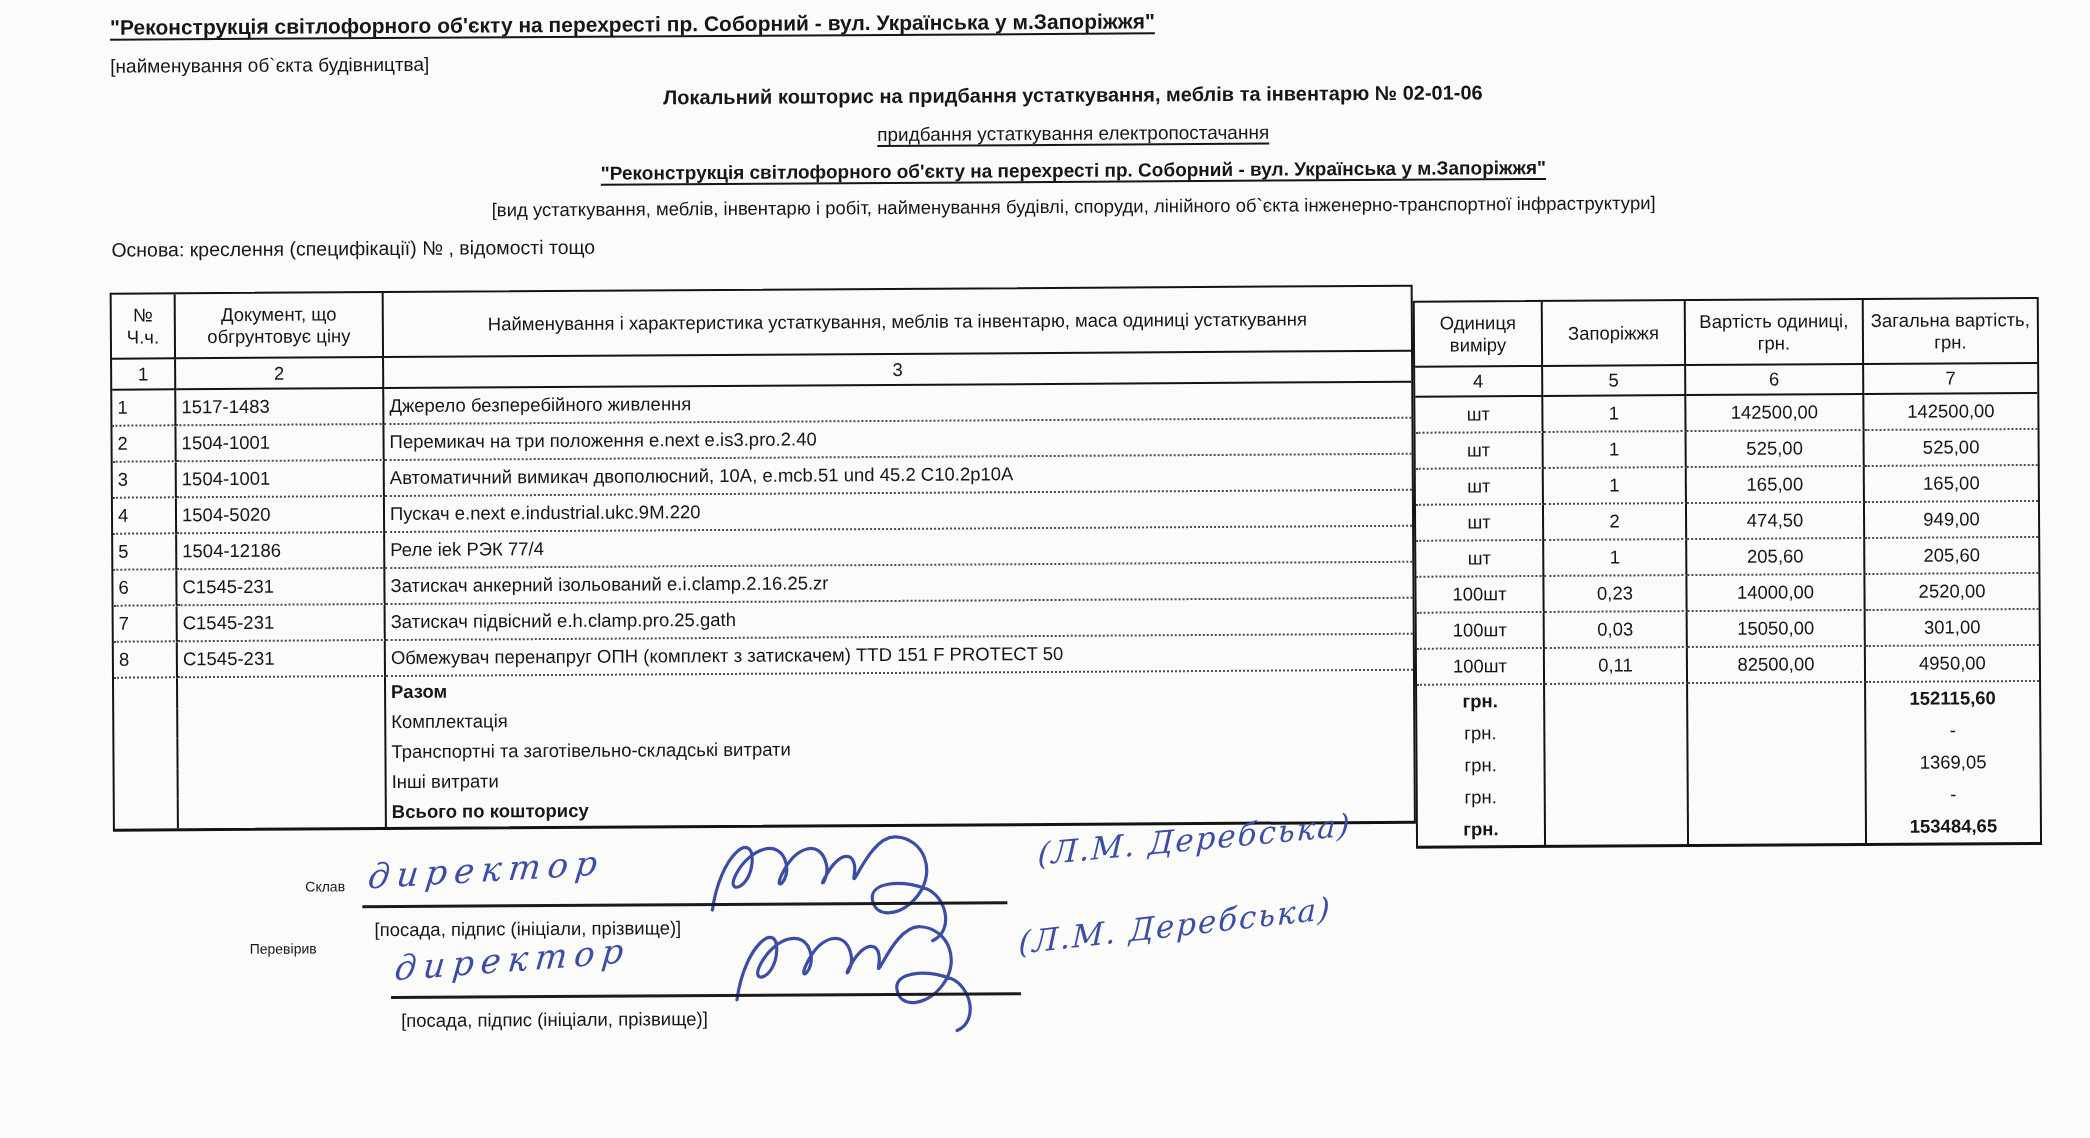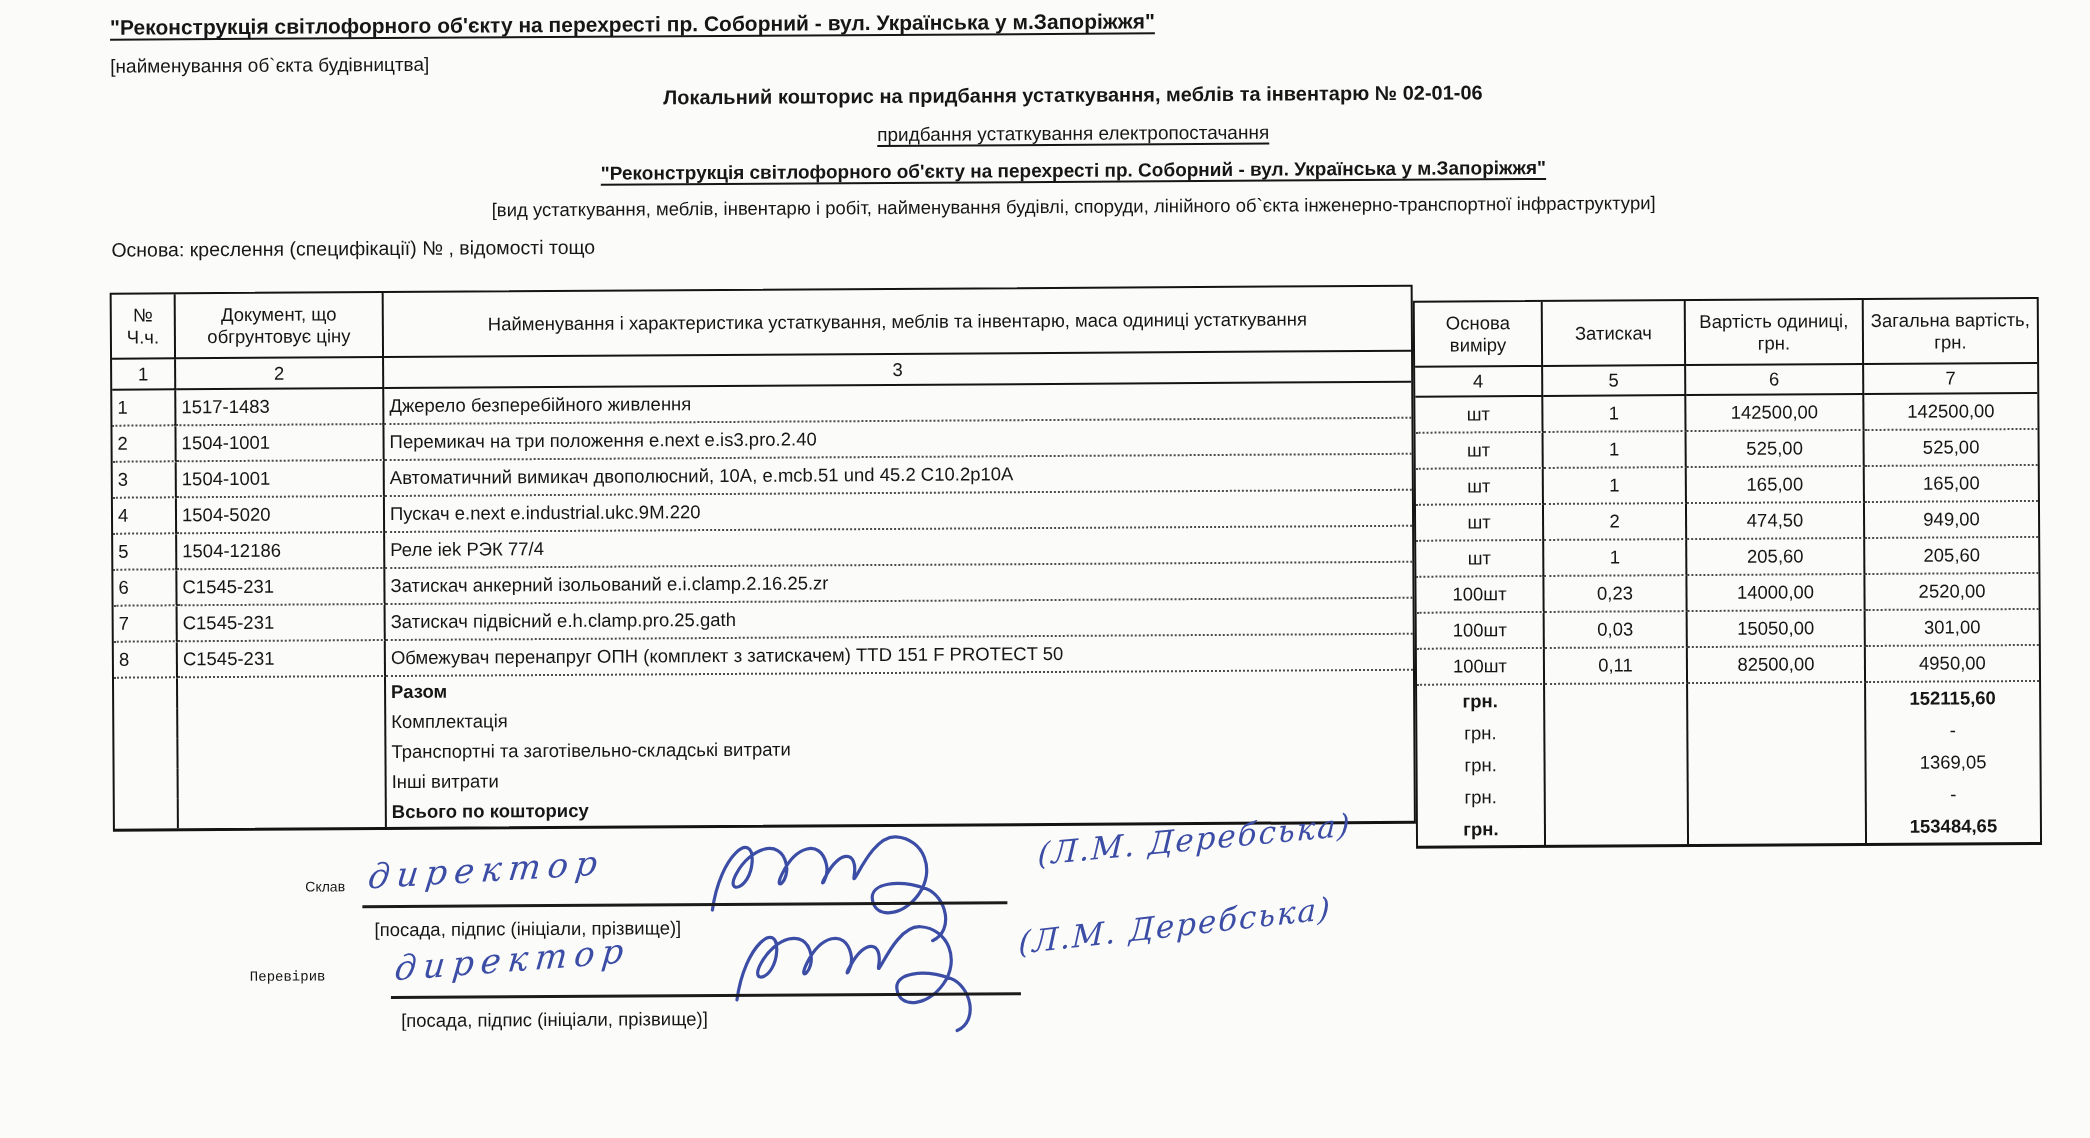--- a/index.html
+++ b/index.html
@@ -152,22 +152,22 @@
     <div class="cell nob"></div>
     <div class="cell left nob lastcol nowrap">Інші витрати</div>
 
     <div class="cell nob"></div>
     <div class="cell nob"></div>
     <div class="cell left nob lastcol bold nowrap">Всього по кошторису</div>
   </div>
 
   <div id="rtab" class="tbl">
 
-    <div class="cell">Основа виміру</div>
-    <div class="cell">Затискач</div>
+    <div class="cell">Одиниця виміру</div>
+    <div class="cell">Запоріжжя</div>
     <div class="cell">Вартість одиниці, грн.</div>
     <div class="cell lastcol">Загальна вартість, грн.</div>
 
     <div class="cell">4</div>
     <div class="cell">5</div>
     <div class="cell">6</div>
     <div class="cell lastcol">7</div>
 
     <div class="cell dashb">шт</div>
     <div class="cell dashb">1</div>
@@ -237,21 +237,21 @@
 
   <div class="abs siglabel" style="left:303px; top:874px;">Склав</div>
   <div class="hw hw-role1">директор</div>
   <svg class="sigsvg" style="left:700px; top:812px;" width="300" height="140" viewBox="0 0 300 140">
     <path d="M10,96 C18,40 52,16 50,48 C48,76 22,82 34,60 C48,34 78,24 84,50 C88,68 70,80 80,60 C94,32 118,26 124,50 C128,66 114,78 124,62 C138,36 156,38 152,62 C149,80 168,22 194,24 C222,26 234,58 216,82 C200,104 172,106 170,86 C168,70 196,66 224,76 C244,84 252,118 230,128" fill="none" stroke="#3c4da6" stroke-width="3.2" stroke-linecap="round"></path>
   </svg>
   <div class="hw hw-name1">(Л.М. Деребська)</div>
   <div class="abs sigline" style="left:360px; top:901px; width:645px;"></div>
   <div class="abs sigcaption" style="left:372px; top:915px;">[посада, підпис (ініціали, прізвище)]</div>
 
-  <div class="abs siglabel" style="left:247px; top:964px;font-family:Liberation Mono, monospace;">Перевірив</div>
+  <div class="abs siglabel" style="left:247px; top:936px;">Перевірив</div>
   <div class="hw hw-role2">директор</div>
   <svg class="sigsvg" style="left:724px; top:902px;" width="300" height="140" viewBox="0 0 300 140">
     <path d="M10,96 C18,40 52,16 50,48 C48,76 22,82 34,60 C48,34 78,24 84,50 C88,68 70,80 80,60 C94,32 118,26 124,50 C128,66 114,78 124,62 C138,36 156,38 152,62 C149,80 168,22 194,24 C222,26 234,58 216,82 C200,104 172,106 170,86 C168,70 196,66 224,76 C244,84 252,118 230,128" fill="none" stroke="#3c4da6" stroke-width="3.2" stroke-linecap="round"></path>
   </svg>
   <div class="hw hw-name2">(Л.М. Деребська)</div>
   <div class="abs sigline" style="left:388px; top:992px; width:630px;"></div>
   <div class="abs sigcaption" style="left:398px; top:1006px;">[посада, підпис (ініціали, прізвище)]</div>
 
 </div>
 

